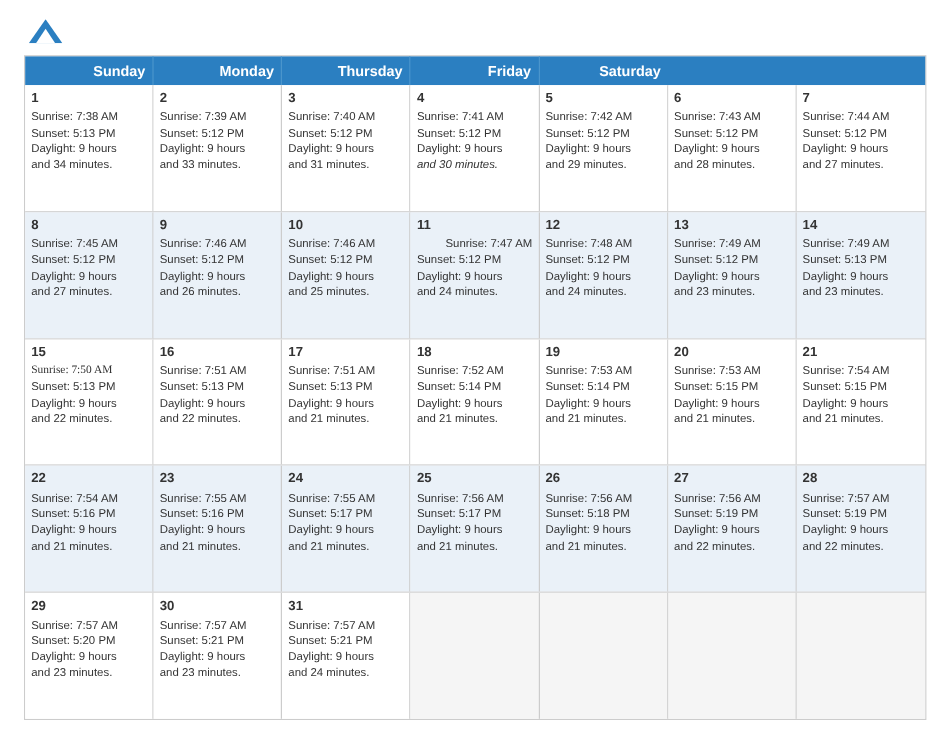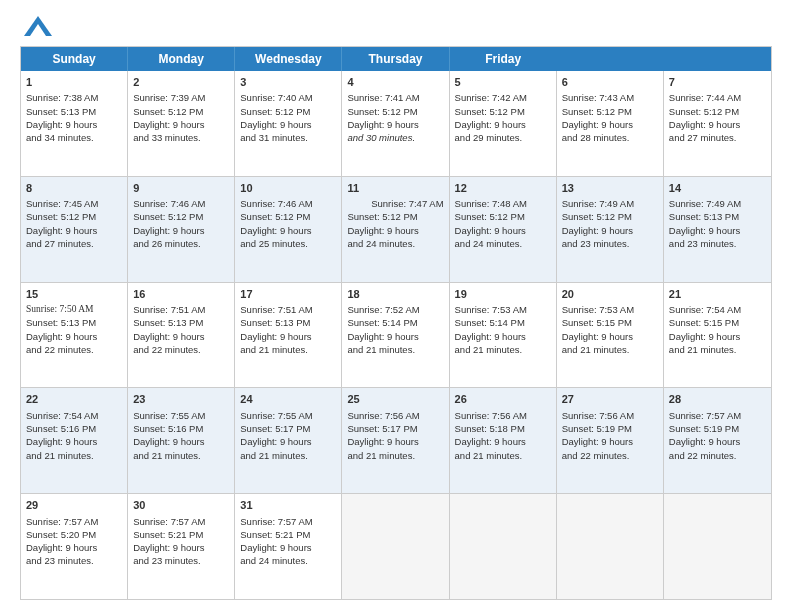--- a/index.html
+++ b/index.html
@@ -73,21 +73,21 @@
     .cal-header {
       display: grid;
       grid-template-columns: repeat(7, 1fr);
       background: #2b7fc1;
     }
     .cal-header-cell {
       color: #fff;
       font-size: 12px;
       font-weight: bold;
       padding: 5px 6px;
-      text-align: center;
+      text-align: right;
       border-right: 1px solid #4a95cc;
     }
     .cal-header-cell:last-child { border-right: none; }
     .cal-body {
       display: flex;
       flex-direction: column;
       flex: 1;
     }
     .cal-row {
       display: grid;
@@ -133,23 +133,23 @@
     <div class="title-block">
       <div class="month-title"></div>
       <div class="location"></div>
     </div>
   </div>
 
   <div class="calendar">
     <div class="cal-header">
     <div class="cal-header-cell">Sunday</div>
         <div class="cal-header-cell">Monday</div>
-        <div class="cal-header-cell">Wednesday</div>
         <div class="cal-header-cell">Thursday</div>
         <div class="cal-header-cell">Friday</div>
+        <div class="cal-header-cell">Saturday</div>
       </div>
     <div class="cal-body">
     <div class="cal-row">
           <div class="cal-cell">
             <span class="day-num">1</span>
             <span style="display: block;">Sunrise: 7:38 AM</span>
             <span style="display: block;">Sunset: 5:13 PM</span>
             <span style="display: block;">Daylight: 9 hours</span>
             <span style="display: block;">and 34 minutes.</span>
           </div>

